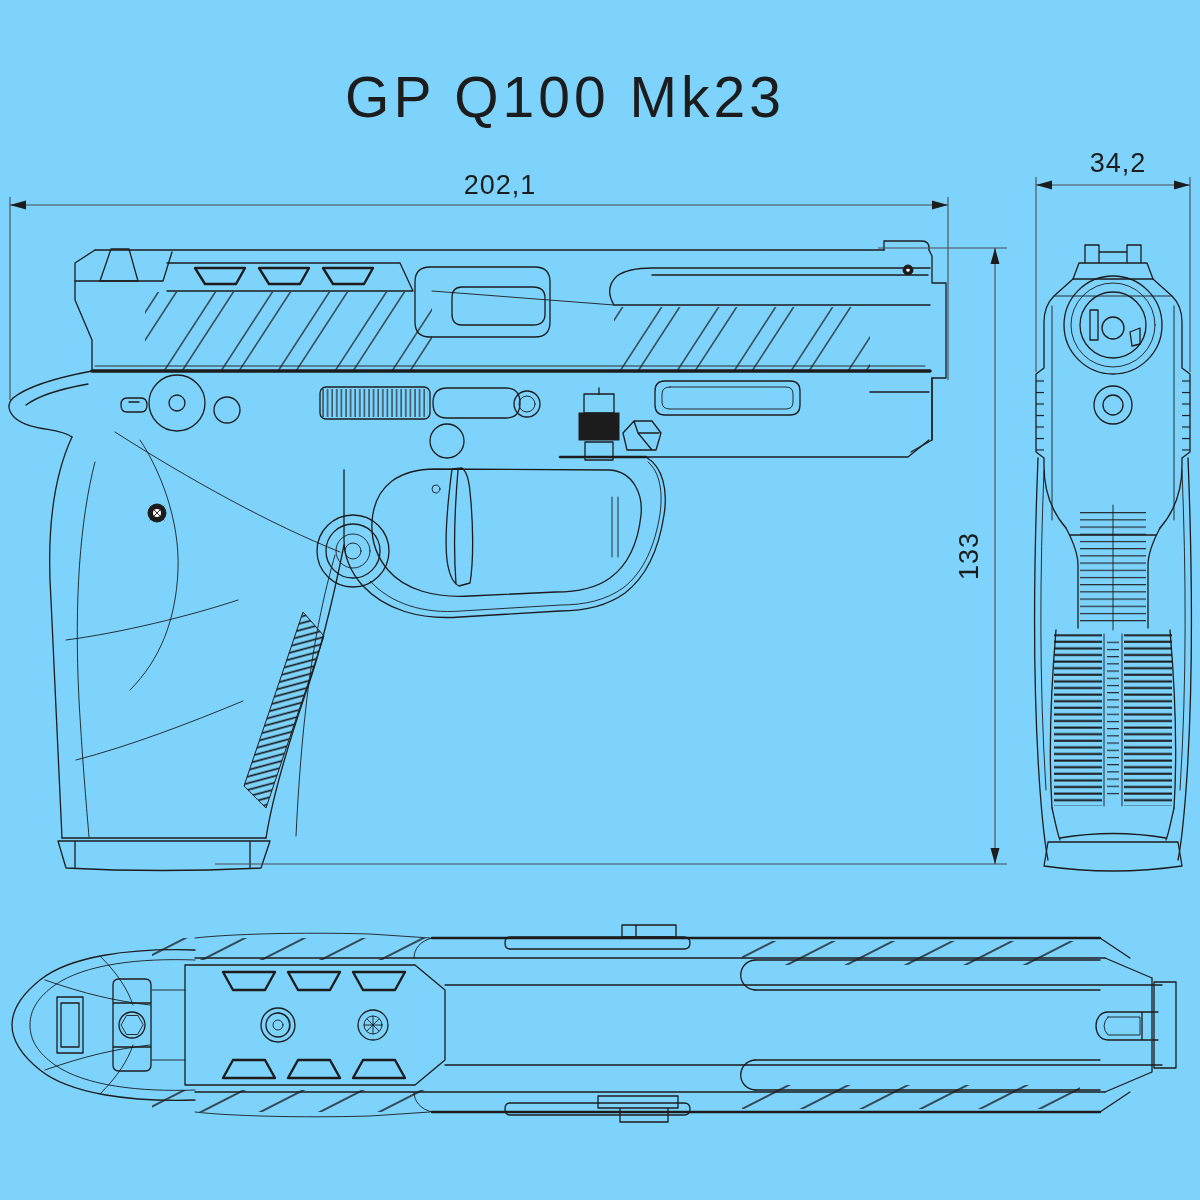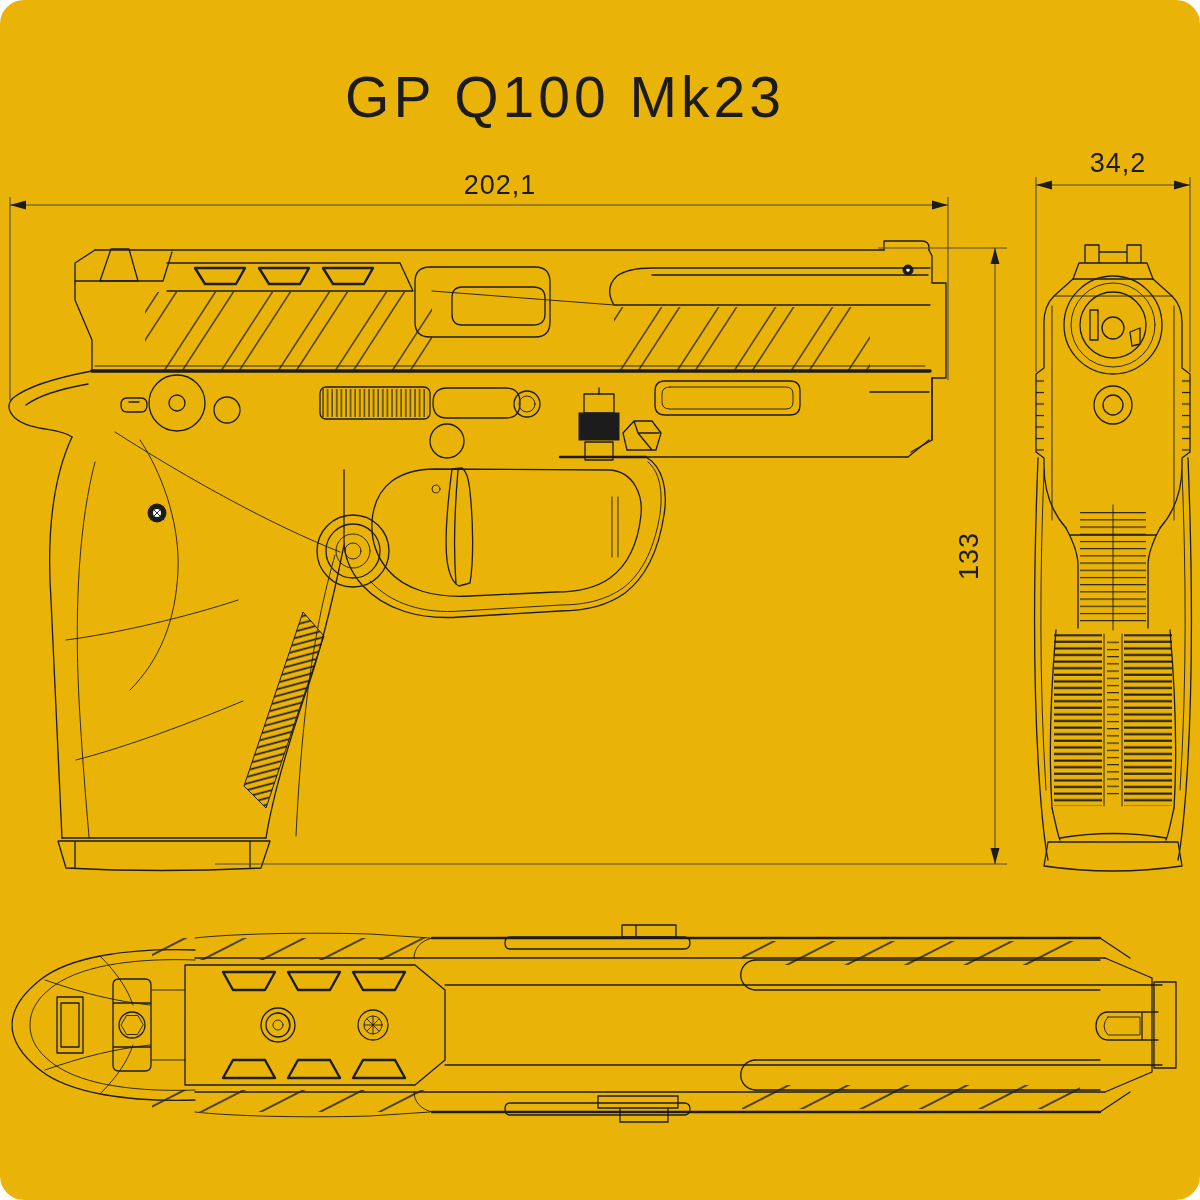--- a/index.html
+++ b/index.html
@@ -1,17 +1,17 @@
 <!DOCTYPE html>
 <html><head>
 <meta charset="utf-8">
 <style>
   html,body{margin:0;padding:0;background:#ffffff;}
-  .canvas{position:relative;width:1200px;height:1200px;background:#eab308;overflow:hidden;
-          font-family:"Liberation Sans", sans-serif;border-radius:24px;}
+  .canvas{position:relative;width:1200px;height:1200px;background:#7dd3fc;overflow:hidden;
+          font-family:"Liberation Sans", sans-serif;}
   svg{display:block;}
   .title-text{font-family:"Liberation Sans", sans-serif;font-weight:300;font-size:57px;
               letter-spacing:4px;fill:#1c1c1c;}
   .dim-text{font-family:"Liberation Sans", sans-serif;font-weight:300;font-size:27px;
             letter-spacing:1px;fill:#1c1c1c;}
   .ln{stroke:#1c1c1c;fill:none;stroke-width:1.3;stroke-linecap:round;stroke-linejoin:round;}
   .ln-thin{stroke:#1c1c1c;fill:none;stroke-width:0.9;stroke-linecap:round;stroke-linejoin:round;}
   .ln-heavy{stroke:#1c1c1c;fill:none;stroke-width:3.4;stroke-linecap:round;stroke-linejoin:round;}
   .ln-med{stroke:#1c1c1c;fill:none;stroke-width:2.4;stroke-linecap:round;stroke-linejoin:round;}
   .dimline{stroke:#4a4a4a;fill:none;stroke-width:1.1;}

